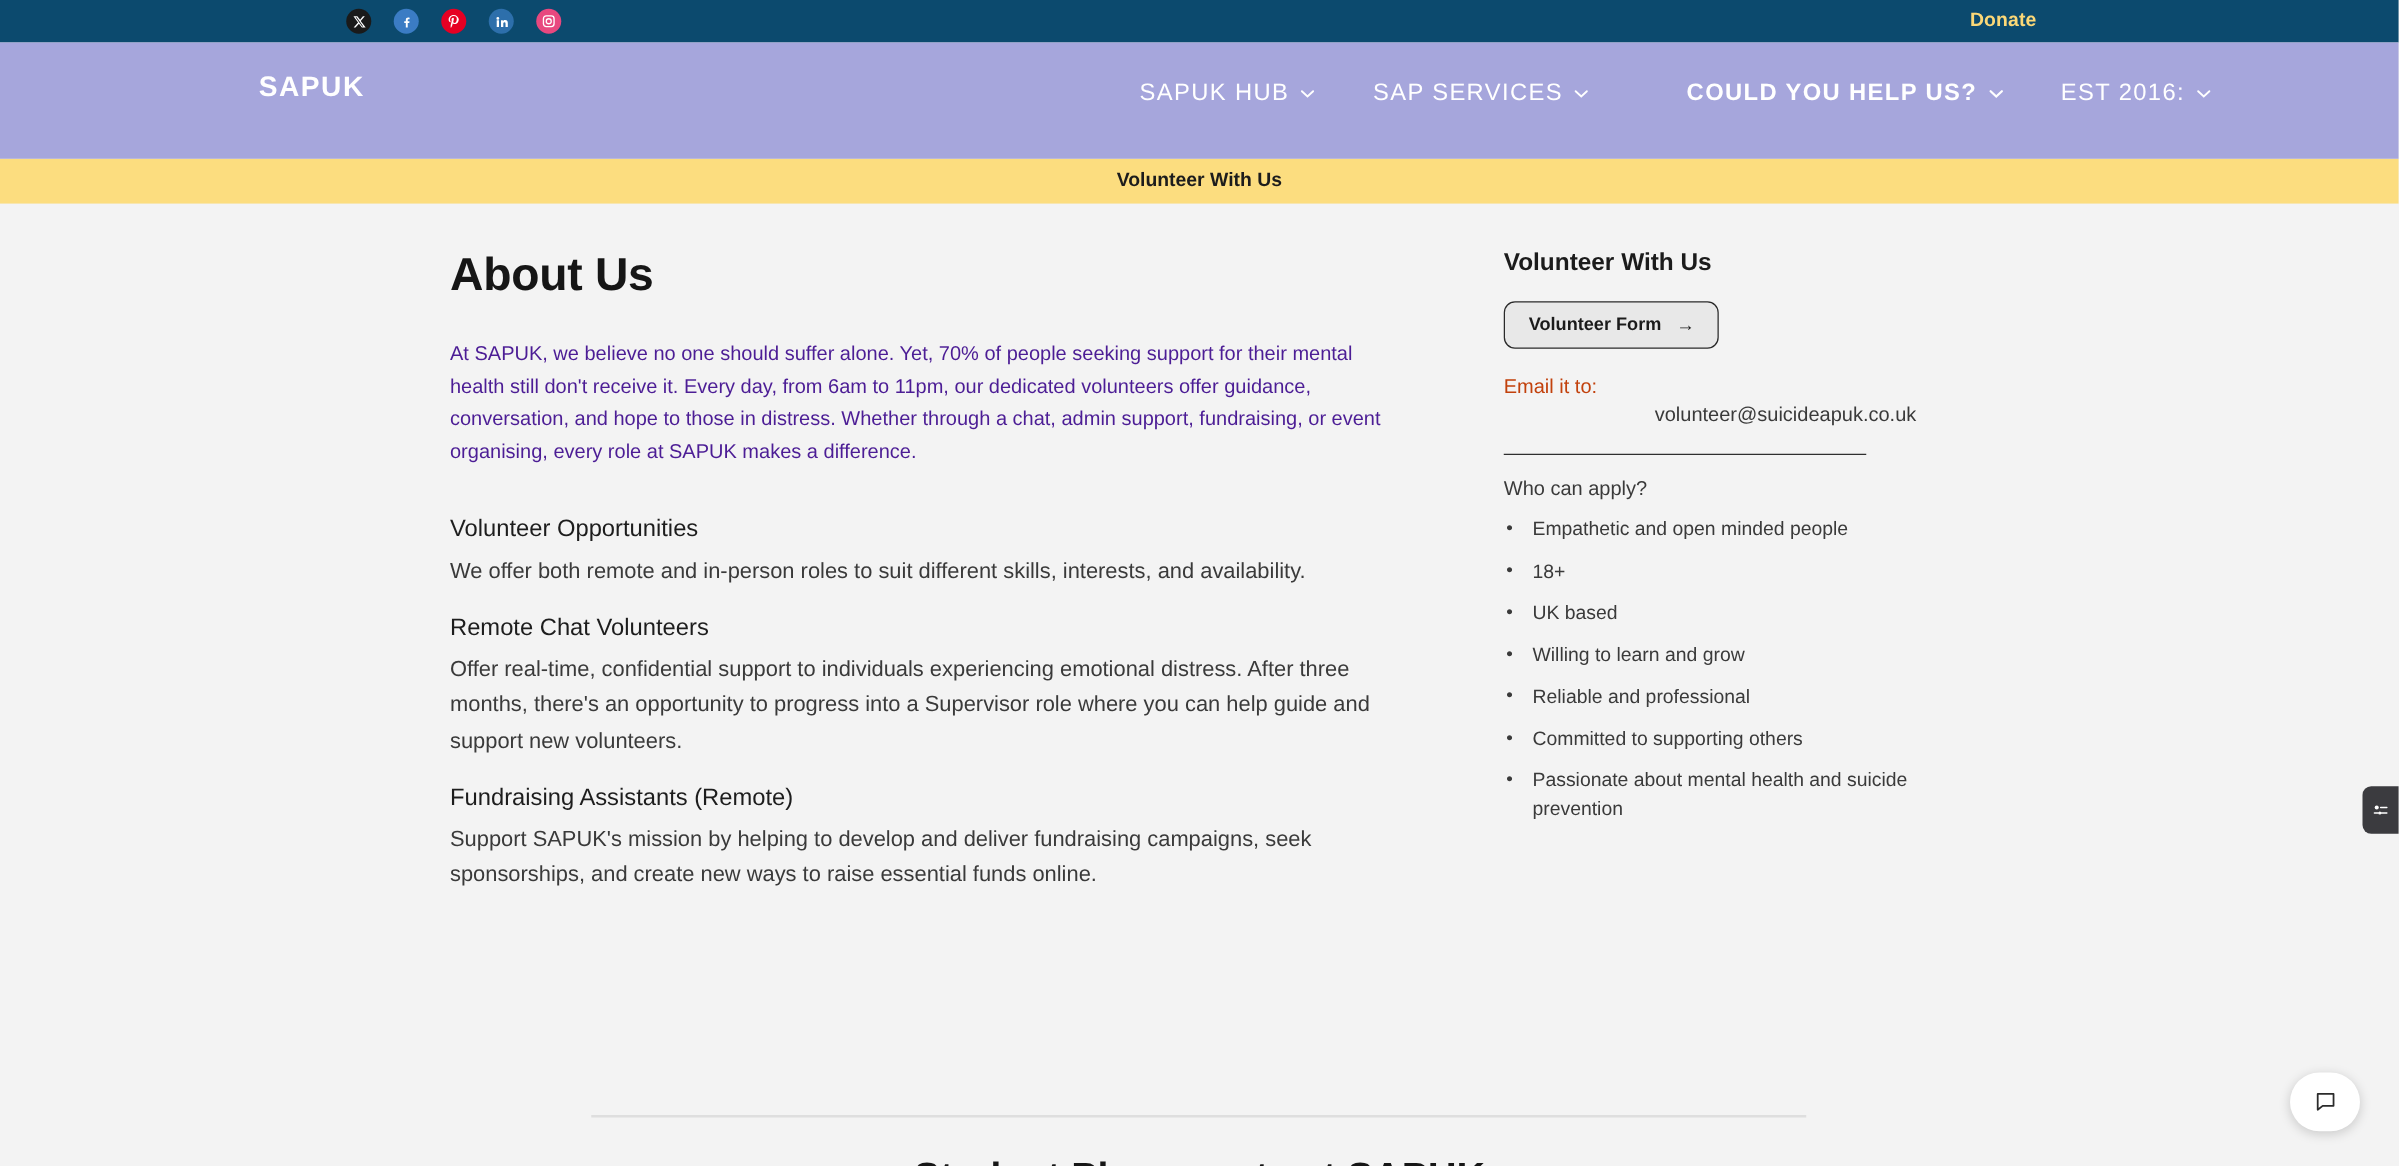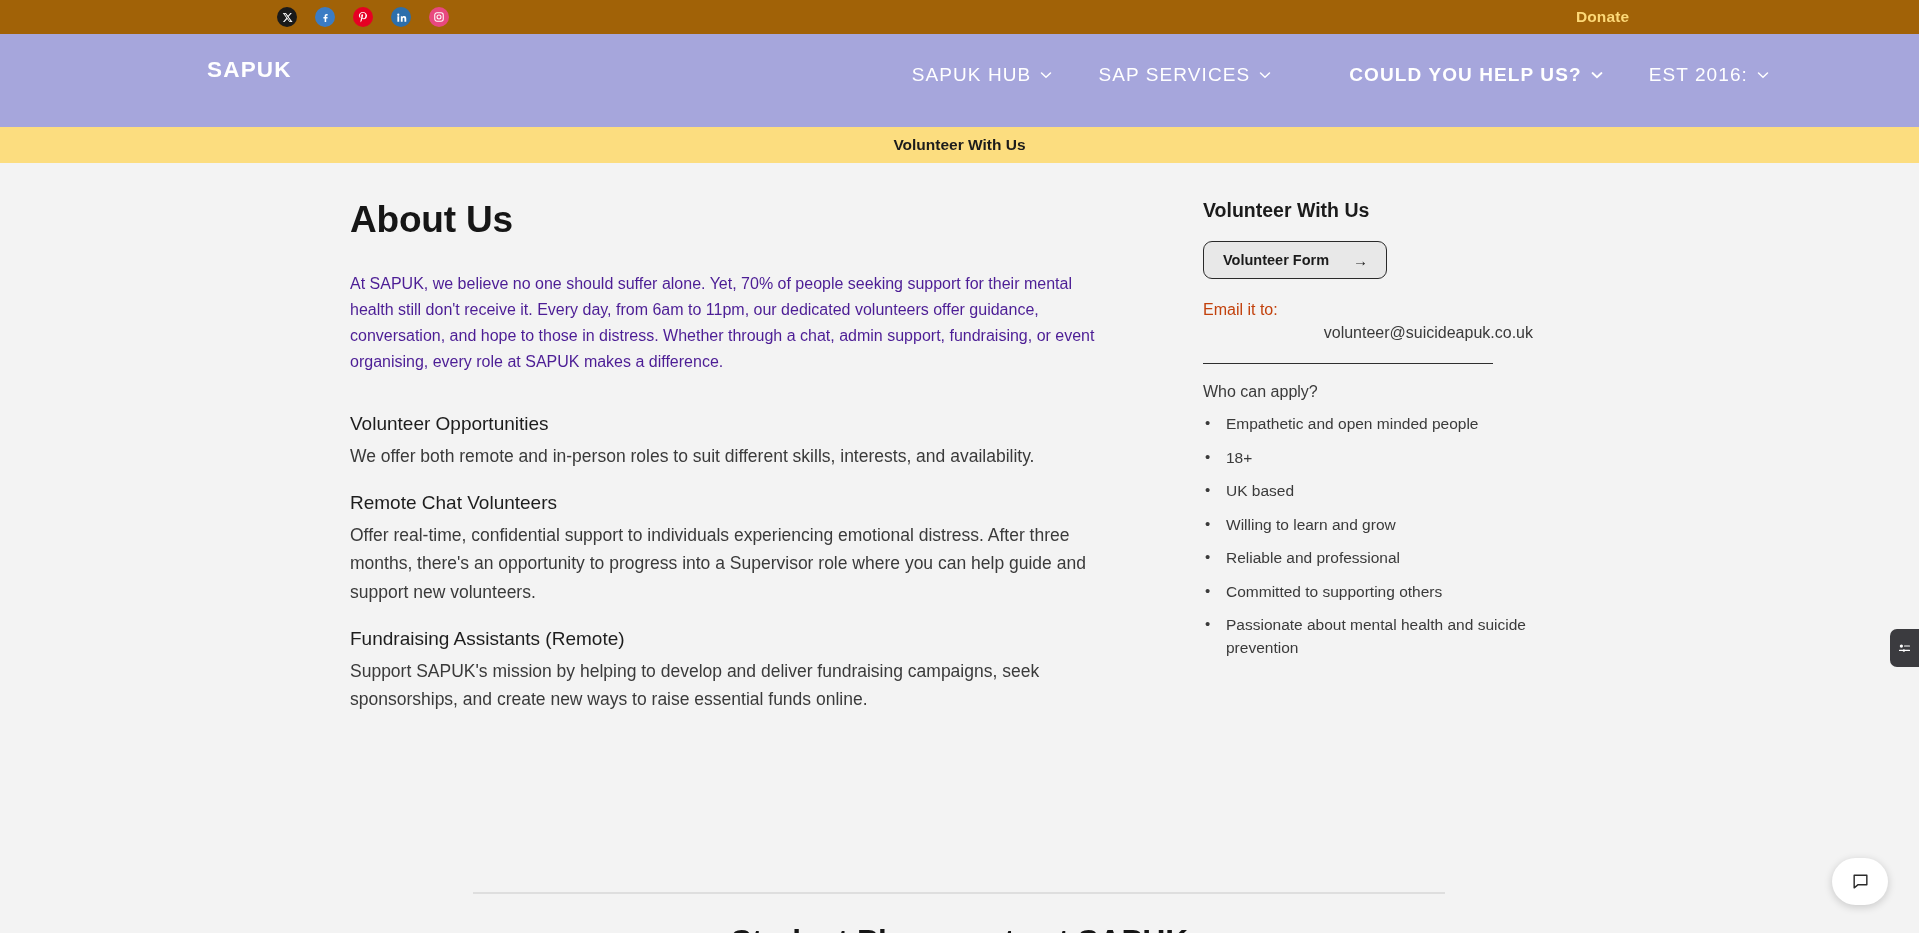--- a/index.html
+++ b/index.html
@@ -7,21 +7,21 @@
     width: 1919px; height: 933px;
     overflow: hidden;
     background: #f3f3f3;
     font-family: "Liberation Sans", sans-serif;
     -webkit-font-smoothing: antialiased;
   }
 
   
   .topbar {
     height: 34px;
-    background: #a16207;
+    background: #0c4a6e;
     display: flex;
     align-items: center;
     position: relative;
     text-align: center;
   }
   .social-wrap {
     position: absolute;
     left: 277px;
     top: 0; height: 34px;
     display: flex;
@@ -92,21 +92,21 @@
   }
 
   
   .page {
     position: relative;
     height: 770px;
     background: #f3f3f3;
   }
   .col-left {
     position: absolute;
-    left: 350px; top: 36px;
+    left: 360px; top: 36px;
     width: 760px;
   }
   .h1 {
     font-size: 37px;
     font-weight: 700;
     color: #161616;
     letter-spacing: -0.2px;
     margin-bottom: 30px;
   }
   .body-p {
@@ -136,21 +136,21 @@
   }
   .side-h {
     font-size: 19.5px;
     font-weight: 700;
     color: #1b1b1b;
     margin-bottom: 19px;
   }
   .btn-outline {
     display: inline-flex;
     align-items: center;
-    gap: 24px;
+    gap: 12px;
     padding: 10px 18px 10px 19px;
     border: 1px solid #2a2a2a;
     border-radius: 9px;
     background: #e8e8e8;
     color: #1b1b1b;
     font-size: 14.5px;
     font-weight: 700;
     cursor: pointer;
   }
   .btn-outline .arrow { font-size: 15px; line-height: 1; }

